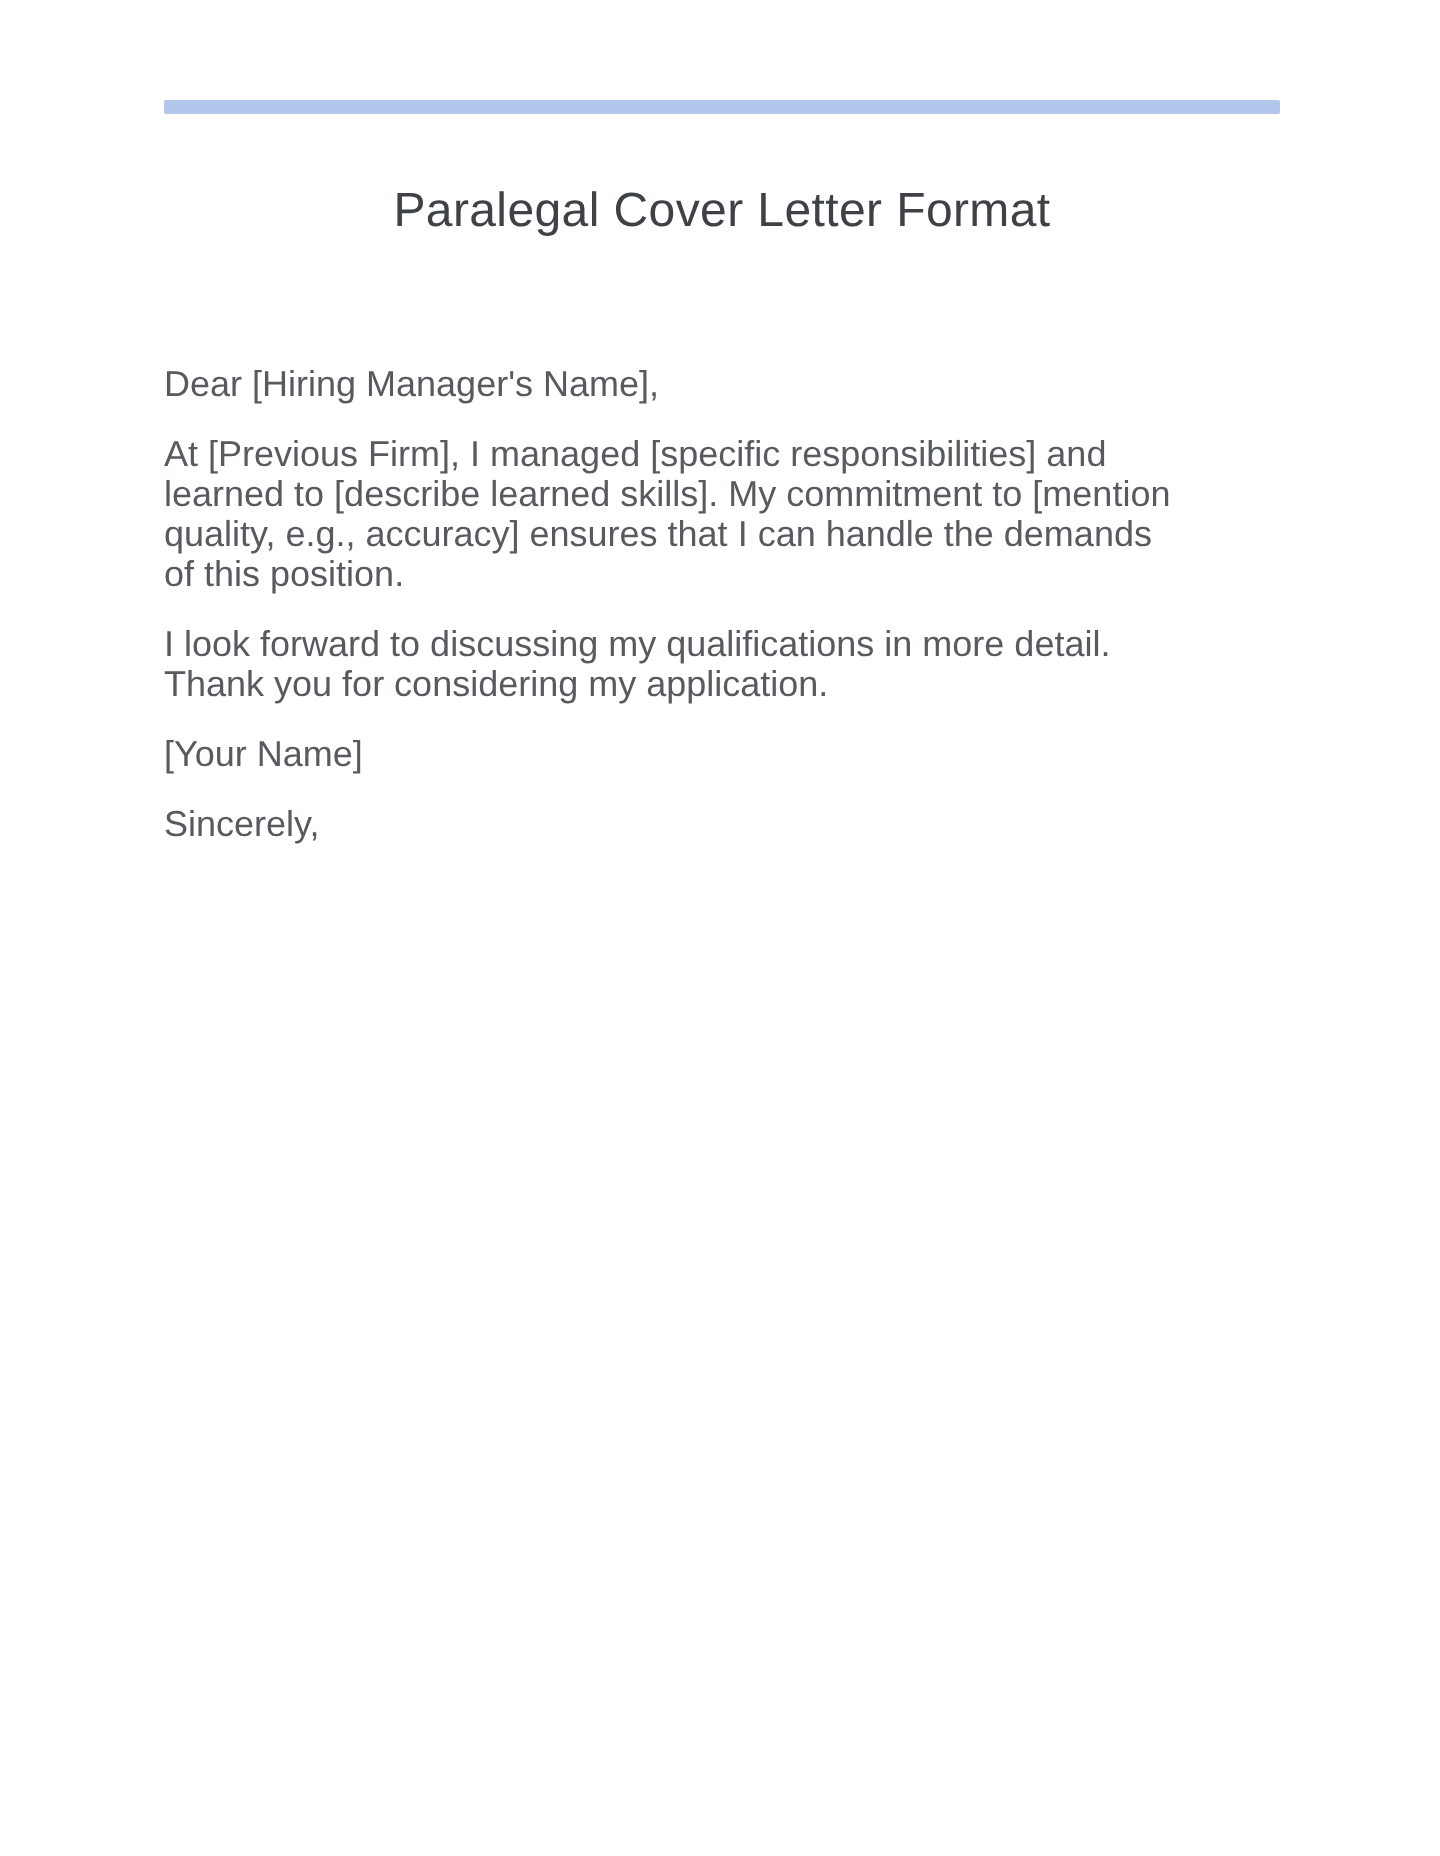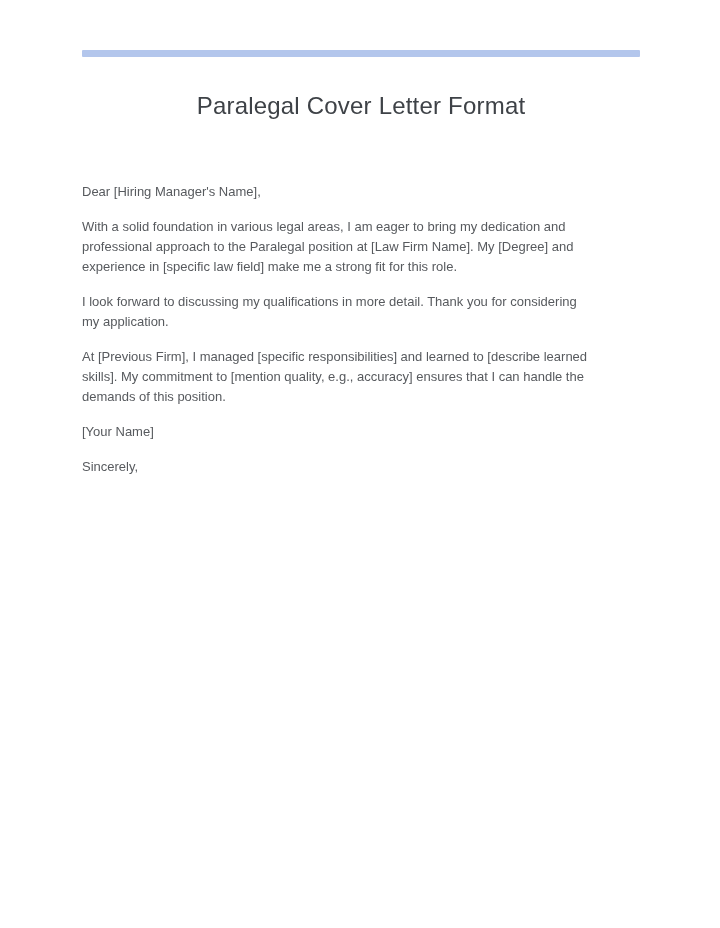--- a/index.html
+++ b/index.html
@@ -33,46 +33,45 @@
     font-size: 24px;
     font-weight: 400;
     letter-spacing: 0.2px;
     color: #3e4247;
     text-align: center;
     line-height: 28px;
   }
   .letter-body {
     margin-top: 62px;
     width: 512px;
-    font-size: 13px;
+    font-size: 18px;
     line-height: 20px;
     color: #575a5e;
   }
   .letter-body p {
     margin-bottom: 15px;
   }
 </style>
 </head>
 <body>
 
 <div class="page">
   <div class="content">
 
     <div class="accent-bar" style="background: rgb(179, 198, 236);"></div>
 
     <h1 class="doc-title" style="color: rgb(62, 66, 71);">Paralegal Cover Letter Format</h1>
 
     <div class="letter-body" style="color: rgb(87, 90, 94);">
       <p>Dear [Hiring Manager's Name],</p>
 
-      <p>With a solid foundation in various legal areas, I am eager to bring my dedication and professional approach to the Paralegal position at [Law Firm Name]. My [Degree] and experience in [specific law field] make me a strong fit for this role.</p>
+
+      <p>At [Previous Firm], I managed [specific responsibilities] and learned to [describe learned skills]. My commitment to [mention quality, e.g., accuracy] ensures that I can handle the demands of this position.</p>
 
       <p>I look forward to discussing my qualifications in more detail. Thank you for considering my application.</p>
-
-      <p>At [Previous Firm], I managed [specific responsibilities] and learned to [describe learned skills]. My commitment to [mention quality, e.g., accuracy] ensures that I can handle the demands of this position.</p>
 
       <p>[Your Name]</p>
 
       <p>Sincerely,</p>
     </div>
 
   </div>
 </div>
 
 </body></html>

